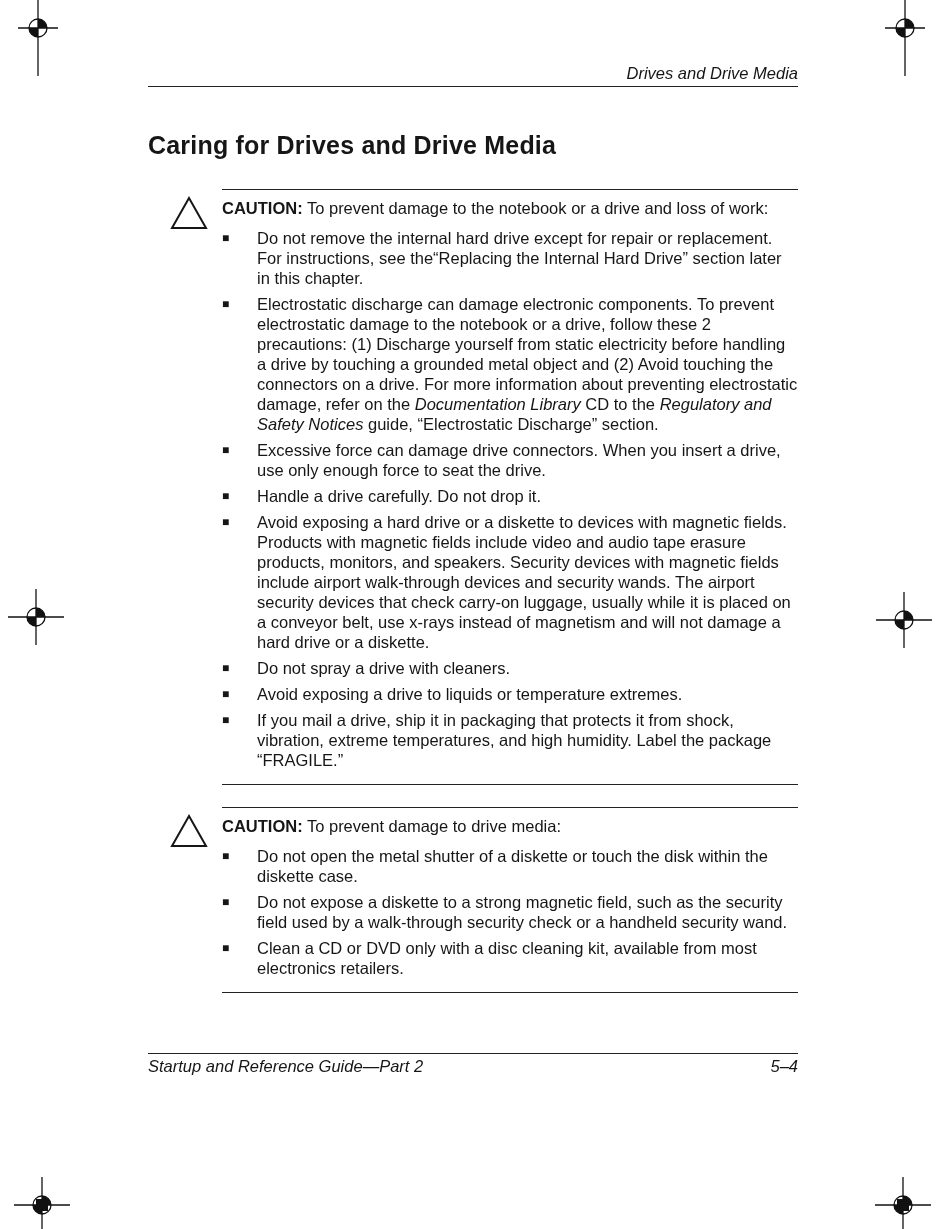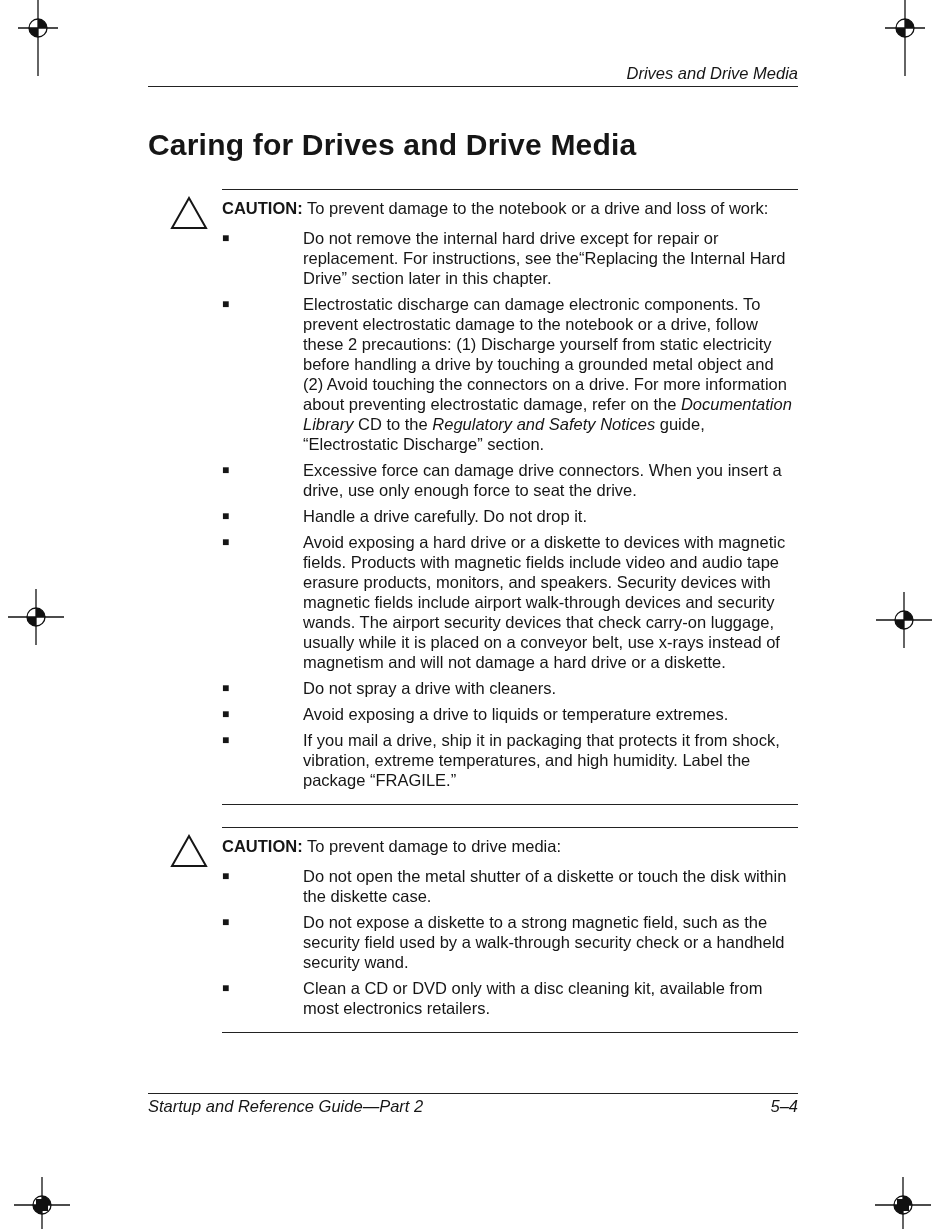--- a/index.html
+++ b/index.html
@@ -22,21 +22,21 @@
   .running-header {
     text-align:right;
     font-style:italic;
     font-size:16.5px;
     padding-bottom:4px;
     border-bottom:1.5px solid #222;
     line-height:18px;
   }
 
   h1.page-title {
-    font-size:30px;
+    font-size:25px;
     font-weight:bold;
     margin:40px 0 0 0;
     letter-spacing:0.2px;
     line-height:36px;
   }
 
   .caution-block {
     position:relative;
     margin-left:74px;
     border-top:1.5px solid #222;
@@ -69,21 +69,21 @@
     margin-bottom:6px;
     font-size:16.5px;
     line-height:20px;
   }
   ul.caution-list li:last-child { margin-bottom:0; }
   .bullet {
     flex:0 0 35px;
     font-size:12px;
     line-height:20px;
   }
-  .li-text { flex:1;margin-left:46px; }
+  .li-text { flex:1; }
 
   .page-footer {
     display:flex;
     justify-content:space-between;
     border-top:1.5px solid #222;
     margin-top:60px;
     padding-top:2px;
     font-size:16.5px;
     font-style:italic;
     line-height:20px;

